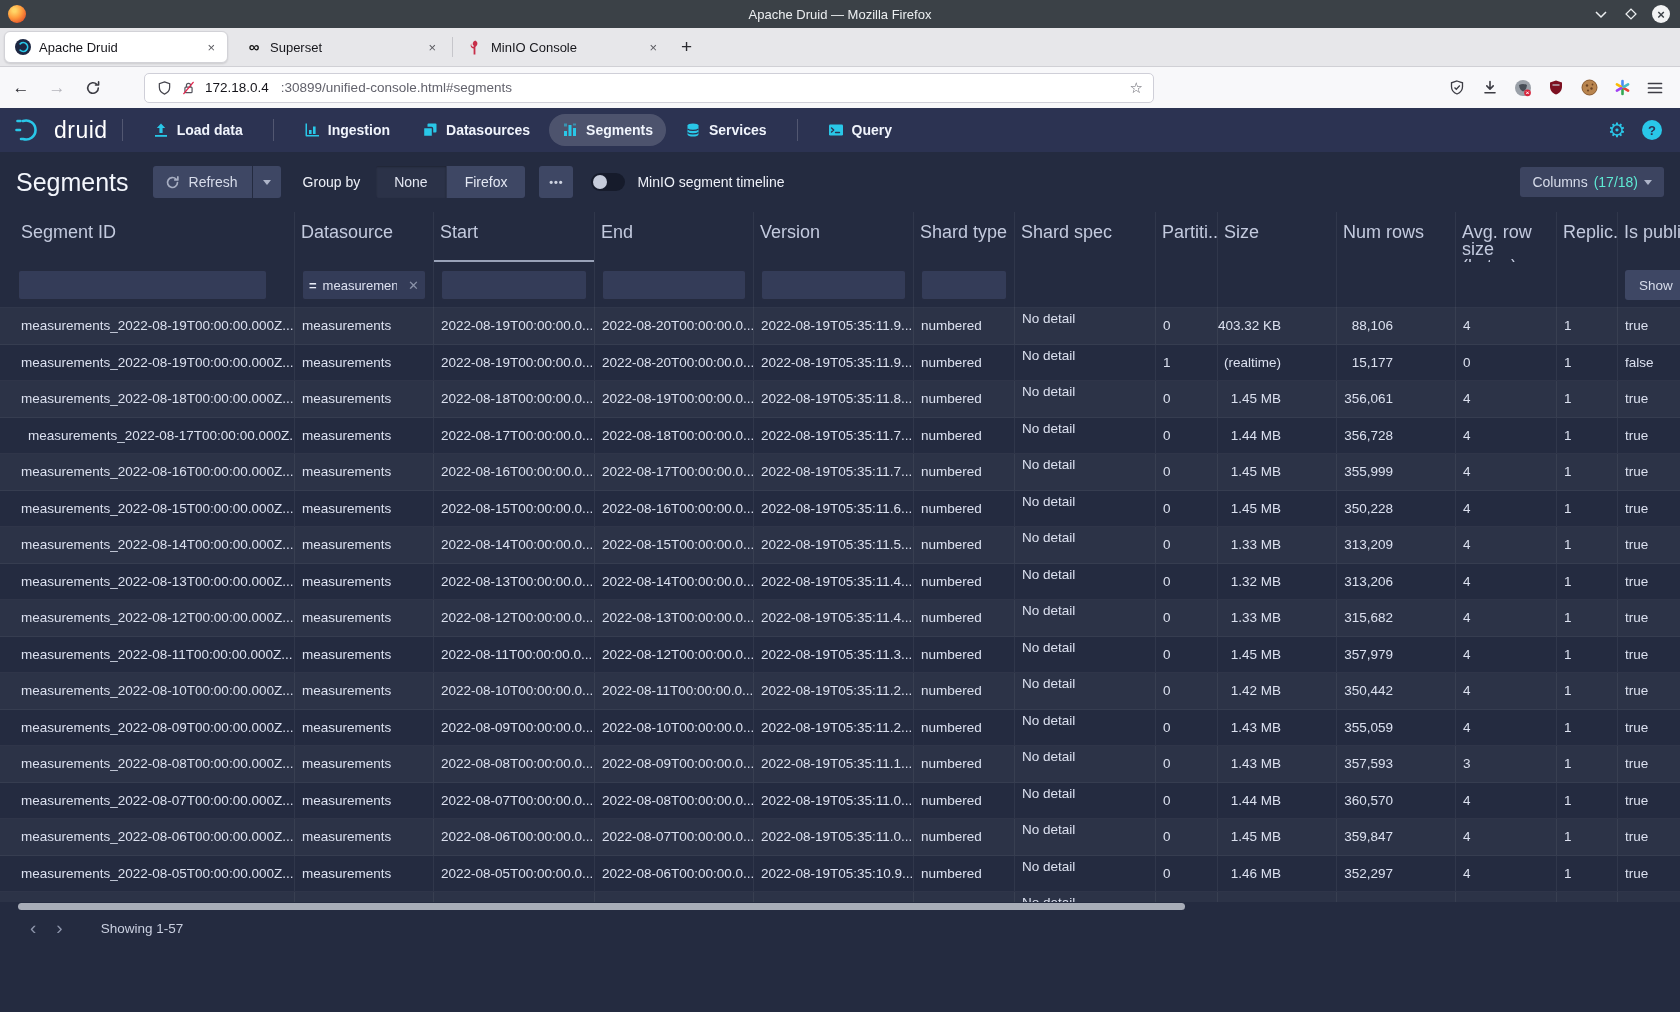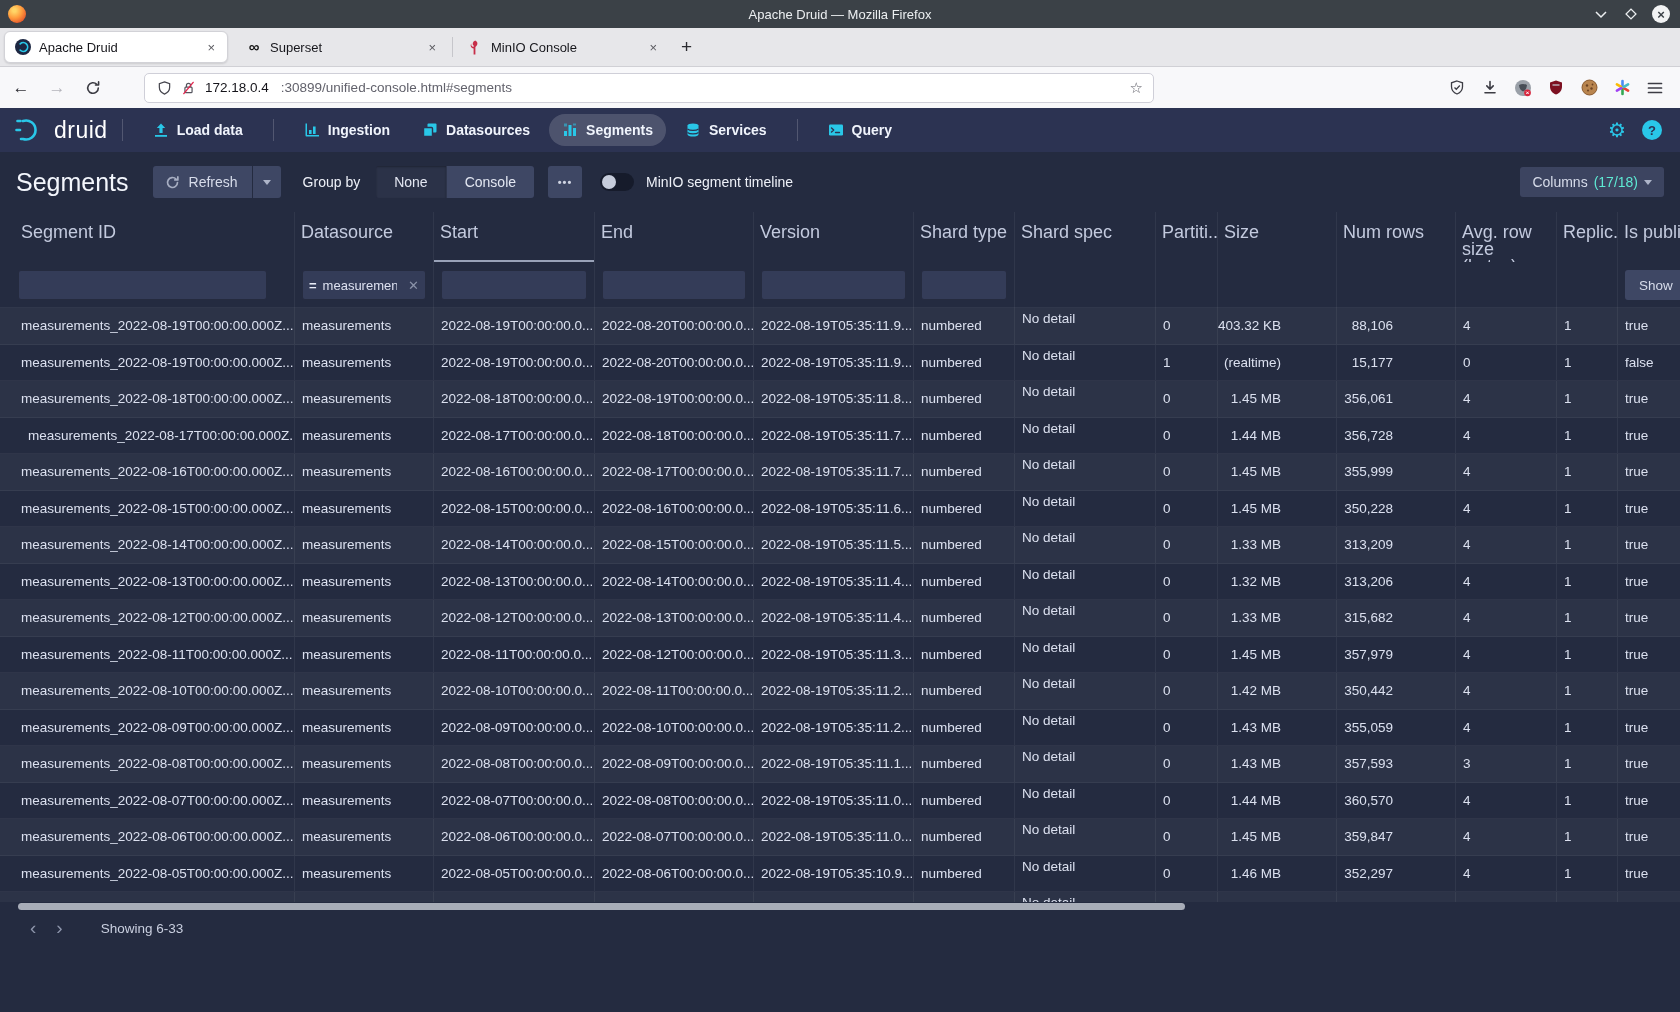--- a/index.html
+++ b/index.html
@@ -341,21 +341,21 @@
         </svg>
       <span>Refresh</span>
     </div>
     <div class="btn refresh-caret">
         <span class="caret-down"></span>
       </div>
   </div>
   <span class="grouplabel">Group by</span>
   <div class="seg-group">
     <div class="segbtn activebtn">None</div>
-    <div class="segbtn">Console</div>
+    <div class="segbtn">Firefox</div>
   </div>
   <div class="btn more-btn">•••</div>
   <div class="switch">
       <div class="switch-knob"></div>
     </div>
   <span class="timeline-label">MinIO segment timeline</span>
   <div class="btn cols-btn">
     <span>Columns</span>
     <span class="cols-count">(17/18)</span>
     <span class="caret-down"></span>
@@ -678,14 +678,14 @@
   </div>
 </div>
 
 <div class="hscroll">
   <div class="thumb"></div>
 </div>
 
 <div class="tfooter">
   <span class="pg-btn">‹</span>
   <span class="pg-btn">›</span>
-  <span class="showing">Showing 6-33</span>
+  <span class="showing">Showing 1-57</span>
 </div>
 
 </body></html>

